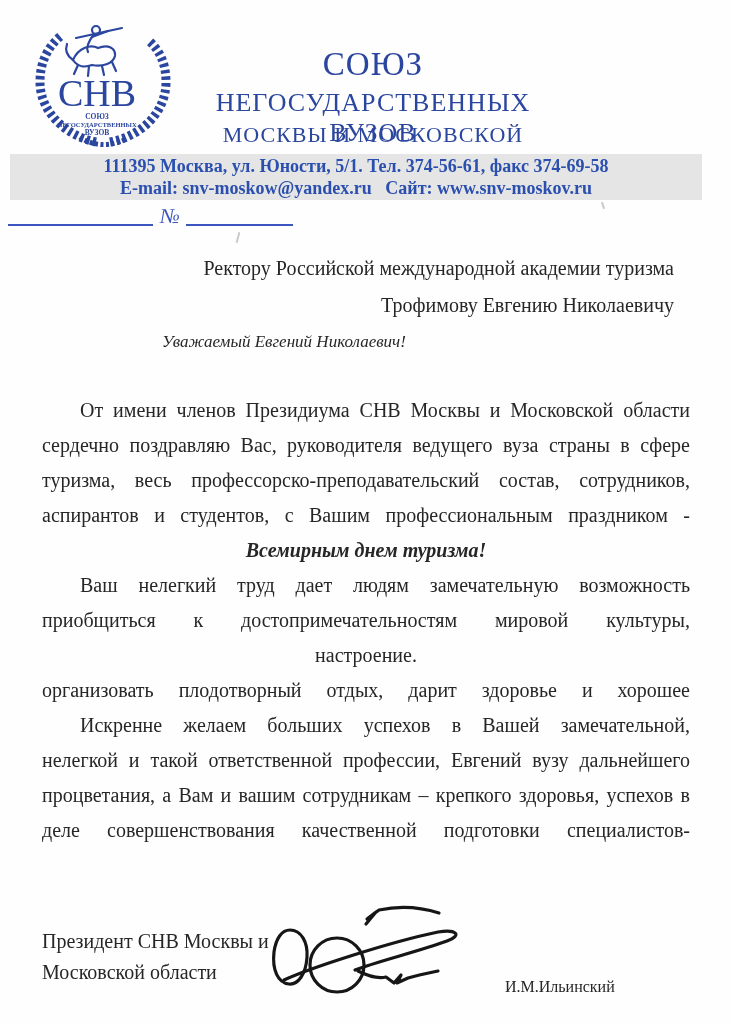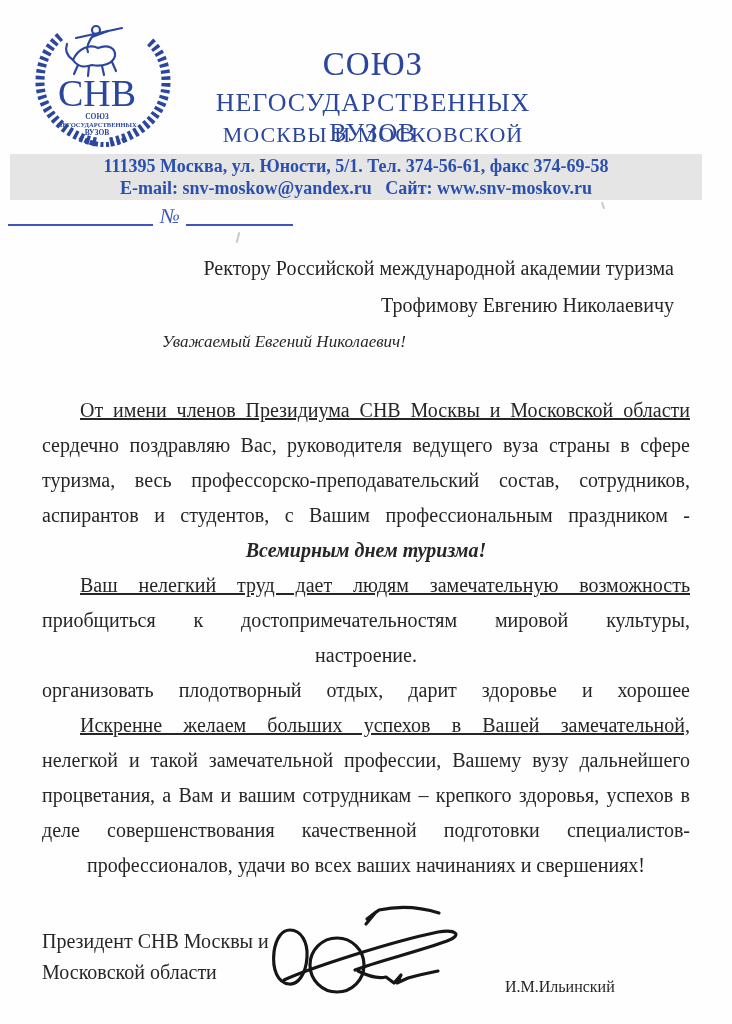--- a/index.html
+++ b/index.html
@@ -26,21 +26,21 @@
   .num-sign{color:#3c55c0;font-size:21px;font-style:italic;}
 
   .artifact{position:absolute;background:#9aa0a6;opacity:.55;}
 
   
   .recipient{right:58px;text-align:right;font-size:20px;line-height:37px;}
   .salutation{font-size:17px;font-weight:normal;font-style:italic;}
   .letter-body{left:42px;top:393px;width:648px;font-size:20px;}
   .bl{height:35px;line-height:35px;text-align:center;}
   .just{text-align:justify;text-align-last:justify;}
-  .ind{text-indent:38px;text-decoration:underline;}
+  .ind{text-indent:38px;}
   .bold-it{font-weight:bold;font-style:italic;}
 
   
   .sig-caption{left:42px;top:926px;font-size:20px;line-height:31px;}
   .sig-name{left:505px;top:978px;font-size:16px;}
   svg text{font-family:"Liberation Serif","DejaVu Serif",serif;}
 </style>
 </head>
 <body>
 
@@ -100,24 +100,23 @@
     <div class="bl just">туризма, весь профессорско-преподавательский состав, сотрудников,</div>
     <div class="bl just">аспирантов и студентов, с Вашим профессиональным праздником -</div>
     <div class="bl bold-it">Всемирным днем туризма!</div>
 
     <div class="bl just ind">Ваш нелегкий труд дает людям замечательную возможность</div>
     <div class="bl just">приобщиться к достопримечательностям мировой культуры,</div>
     <div class="bl">настроение.</div>
     <div class="bl just">организовать плодотворный отдых, дарит здоровье и хорошее</div>
 
     <div class="bl just ind">Искренне желаем больших успехов в Вашей замечательной,</div>
-    <div class="bl just">нелегкой и такой замечательной профессии, Вашему вузу дальнейшего</div>
+    <div class="bl just">нелегкой и такой ответственной профессии, Евгений вузу дальнейшего</div>
     <div class="bl just">процветания, а Вам и вашим сотрудникам – крепкого здоровья, успехов в</div>
     <div class="bl just">деле совершенствования качественной подготовки специалистов-</div>
-    <div class="bl">профессионалов, удачи во всех ваших начинаниях и свершениях!</div>
   </div>
 
   <div class="abs sig-caption">
     <div>Президент СНВ Москвы и</div>
     <div>Московской области</div>
   </div>
 
   <svg class="abs" style="left:270px;top:880px;" width="220" height="130" viewBox="0 0 220 130">
     <g fill="none" stroke="#161616" stroke-width="3.2" stroke-linecap="round" stroke-linejoin="round">
       <path d="M20,50 C31,50 38,62 37,77 C36,94 28,105 19,104 C8,103 2,90 4,72 C6,58 12,50 20,50 Z"></path>

